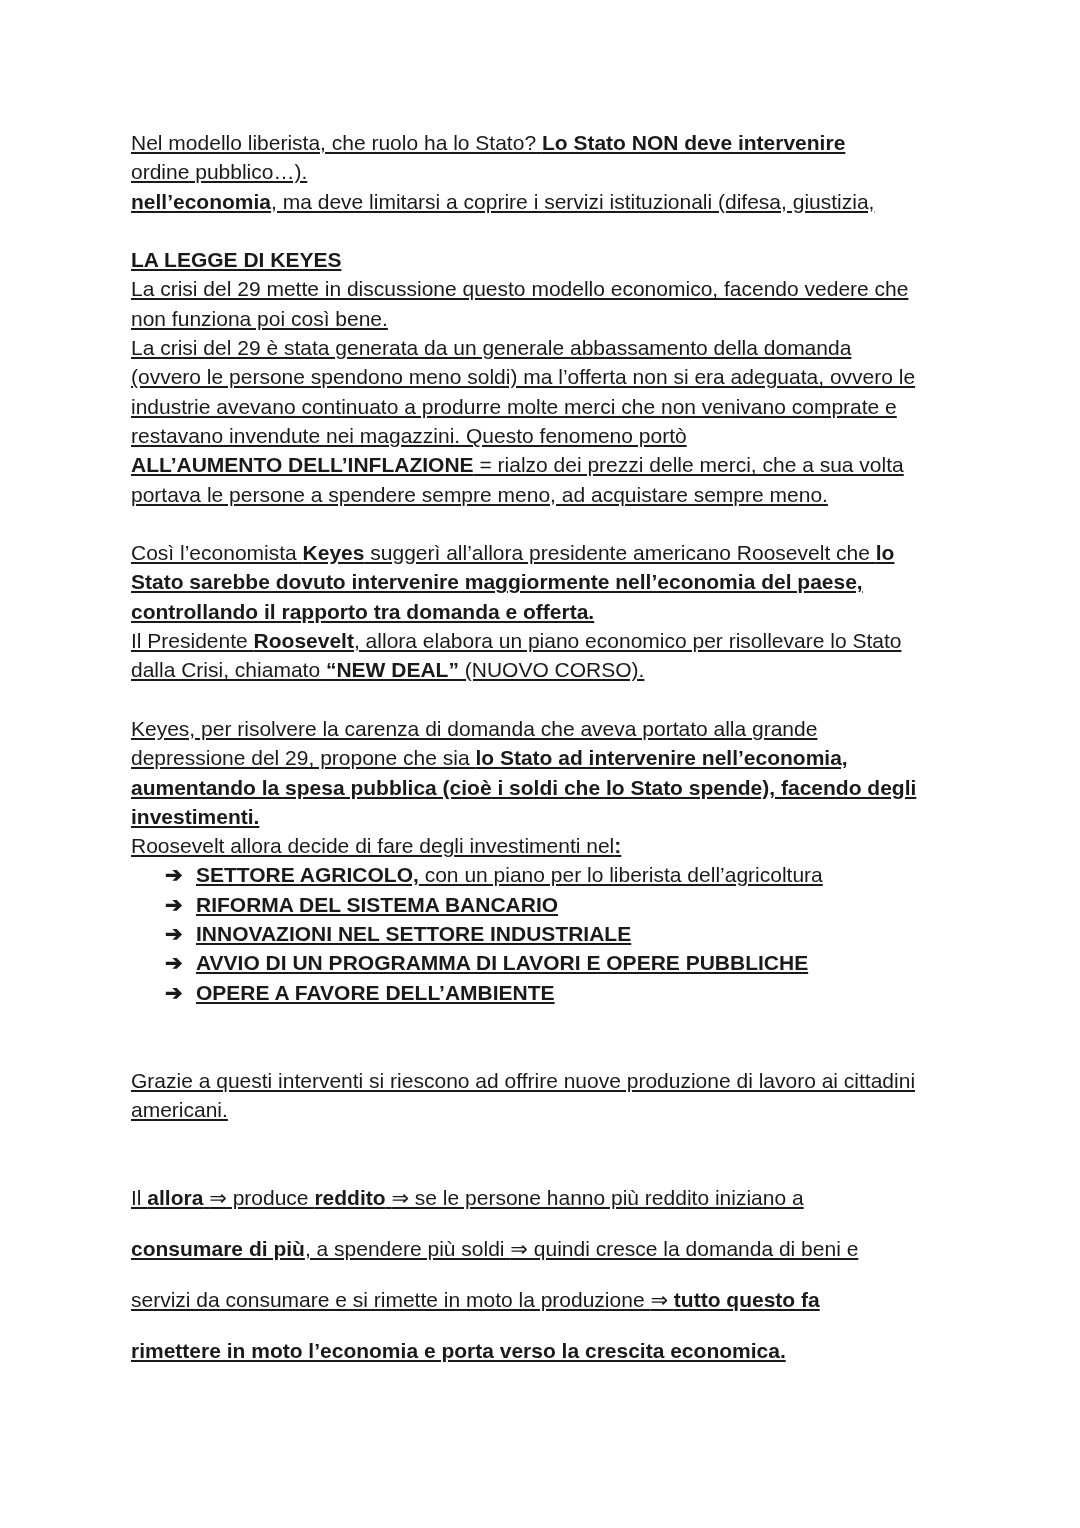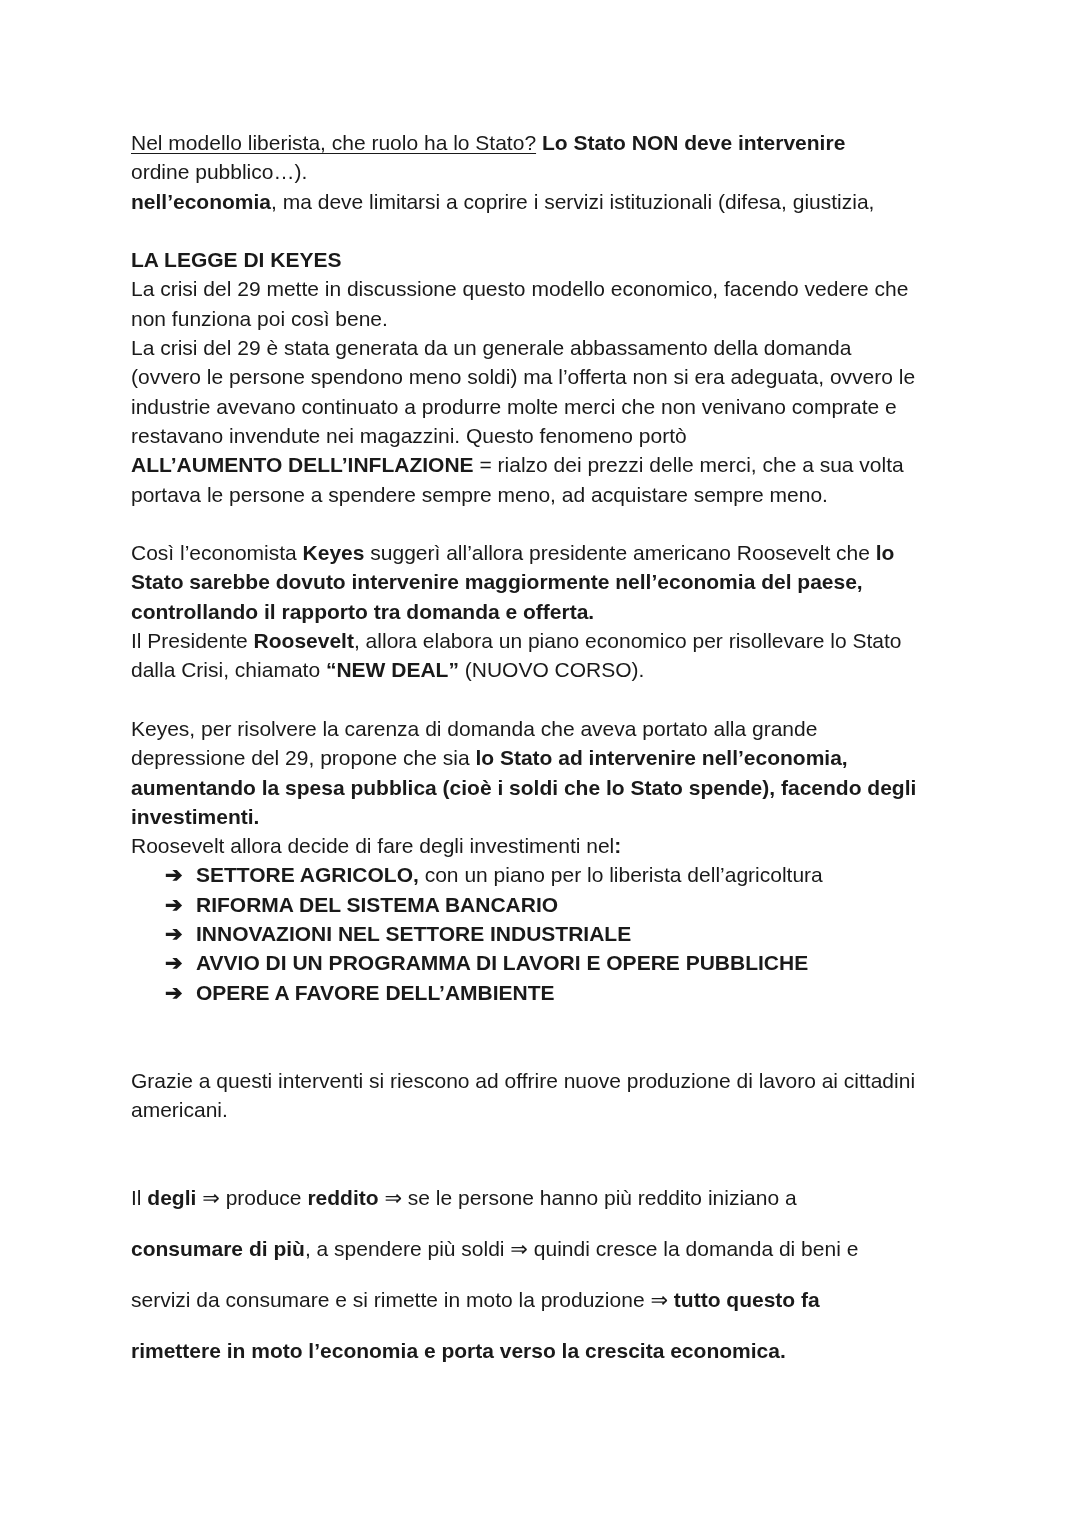--- a/index.html
+++ b/index.html
@@ -1,20 +1,20 @@
 <!DOCTYPE html>
 <html><head>
   <meta charset="utf-8">
   <style>
     html, body { margin: 0; padding: 0; background: #ffffff; }
     body { width: 1080px; height: 1528px; position: relative; overflow: hidden; }
     .page {
       position: absolute; left: 131px; top: 128px; width: 830px;
       font-family: "Liberation Sans", sans-serif;
-      font-size: 21px; color: #1a1a1a; line-height: 29.3px;
+      font-size: 21px; color: #1a1a1a; line-height: 29.3px; text-decoration: underline;
     }
     .line { white-space: nowrap; height: 29.3px; }
     .u { text-decoration: underline; text-underline-offset: 3px; text-decoration-thickness: 1px; }
     b { font-weight: bold; }
     .gap { height: 29.3px; }
     .gap2 { height: 58.6px; }
     .bullets { margin: 0; padding: 0; list-style: none; }
     .bullets li { height: 29.3px; white-space: nowrap; padding-left: 34px; position: relative; }
     .bullets li .arrow { position: absolute; left: 34px; top: 0; font-weight: bold; }
     .bullets li .txt { margin-left: 31px; }
@@ -84,21 +84,21 @@
 
   <div class="gap2"></div>
 
   <div class="line">Grazie a questi interventi si riescono ad offrire nuove produzione di lavoro ai cittadini</div>
   <div class="line">americani.</div>
 
   <div class="gap2"></div>
 
   <div class="flow">
     <div class="line">
-      <span>Il </span><b>degli</b> <span>⇒</span><span> produce </span><b>reddito</b> <span>⇒</span><span> se le persone hanno più reddito iniziano a</span>
+      <span>Il </span><b>allora</b> <span>⇒</span><span> produce </span><b>reddito</b> <span>⇒</span><span> se le persone hanno più reddito iniziano a</span>
     </div>
     <div class="line">
       <b>consumare di più</b><span>, a spendere più soldi </span><span>⇒</span><span> quindi cresce la domanda di beni e</span>
     </div>
     <div class="line">
       <span>servizi da consumare e si rimette in moto la produzione </span><span>⇒</span> <b>tutto questo fa</b>
     </div>
     <div class="line"><b>rimettere in moto l’economia e porta verso la crescita economica.</b></div>
   </div>
 

